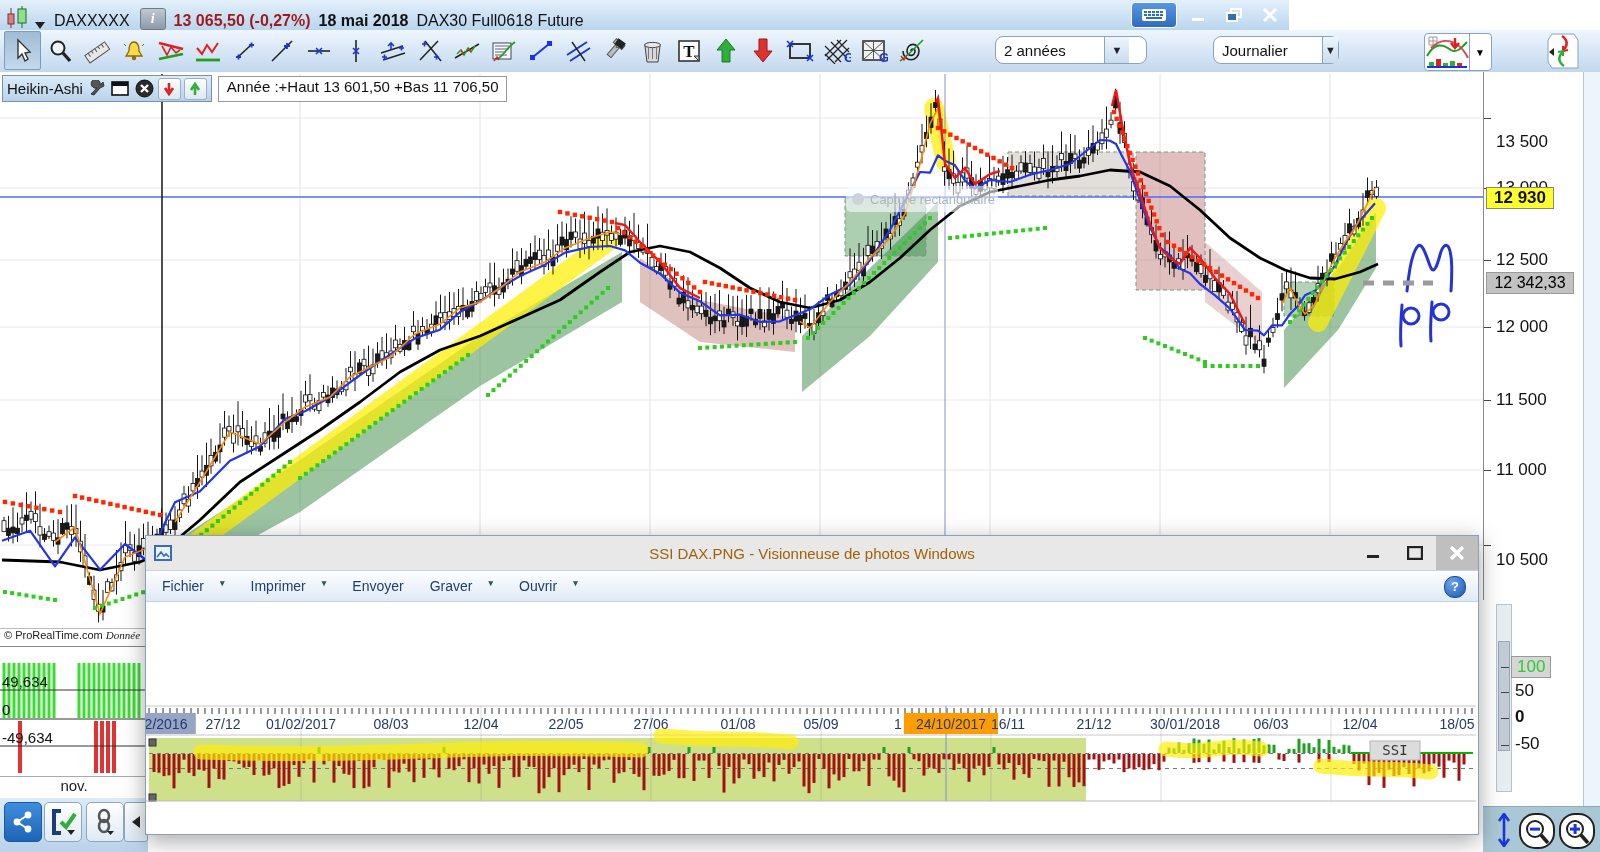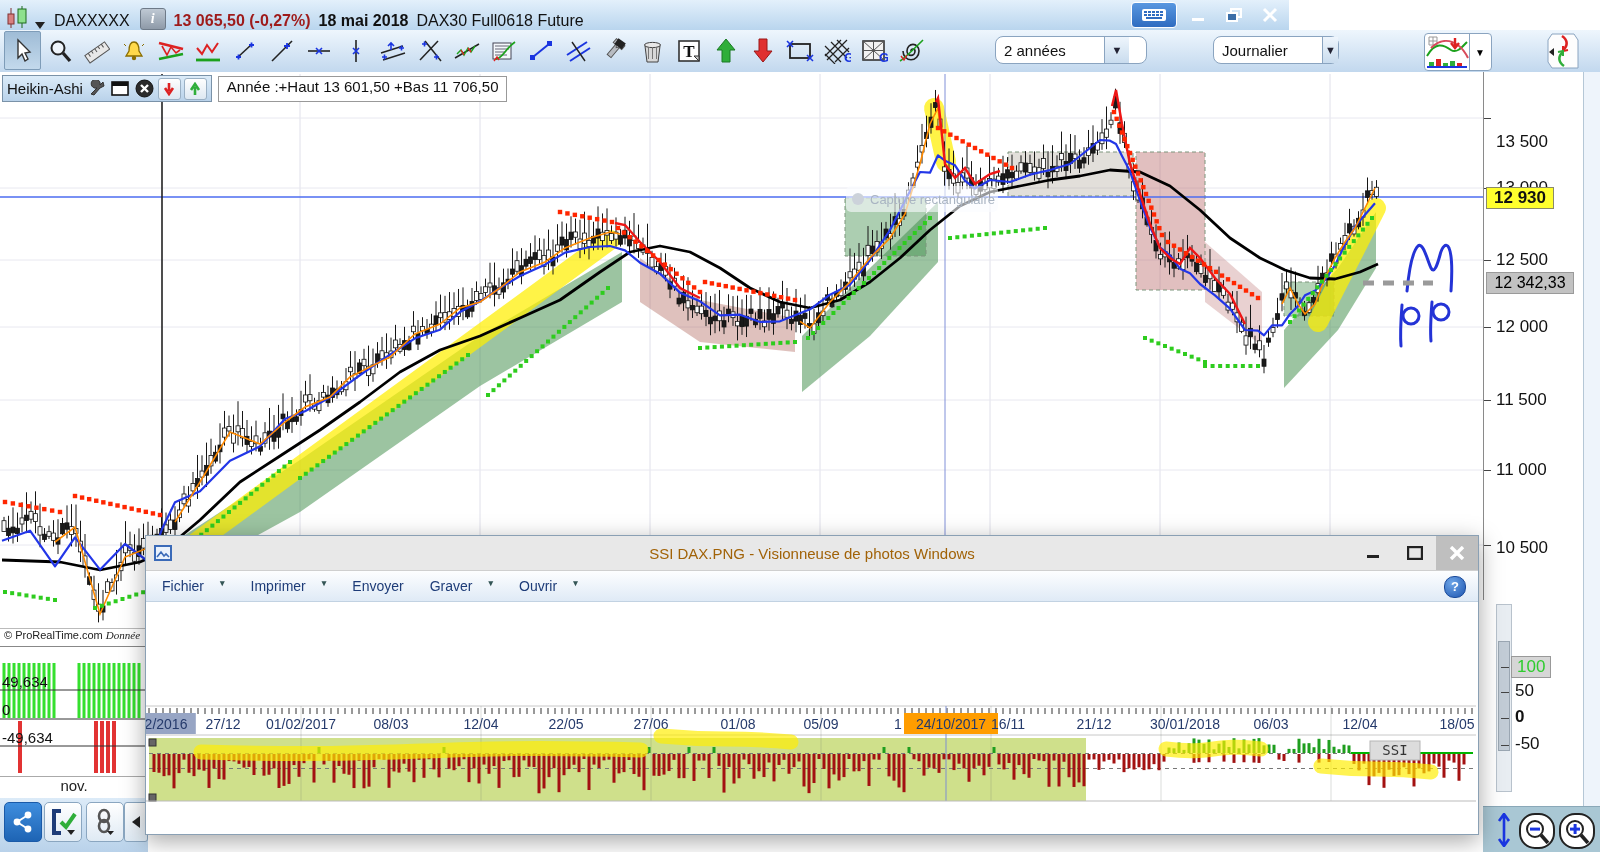--- a/index.html
+++ b/index.html
@@ -1347,21 +1347,21 @@
     <div class="ytick" style="top: 106px;">13 000</div>
     <div class="ymark" style="top: 188px;"></div>
     <div class="ytick" style="top: 178px;">12 500</div>
     <div class="ymark" style="top: 255px;"></div>
     <div class="ytick" style="top: 245px;">12 000</div>
     <div class="ymark" style="top: 328px;"></div>
     <div class="ytick" style="top: 318px; text-align: center;">11 500</div>
     <div class="ymark" style="top: 398px;"></div>
     <div class="ytick" style="top: 388px;">11 000</div>
     <div class="ymark" style="top: 473px;"></div>
-    <div class="ytick" style="top: 466px;">10 500</div>
+    <div class="ytick" style="top: 478px;">10 500</div>
     <div id="ycur" style="top: 115px;">12 930</div>
     <div id="ylast" style="top: 200px;">12 342,33</div>
   </div>
 
 <div id="copyr" class="abs">
   <span>© ProRealTime.com</span> <i>Donnée</i>
 </div>
 <svg id="lp" class="abs" width="148" height="130">
     <rect x="2.5" y="16" width="3" height="55" fill="#35e02e"></rect>
     <rect x="7.5" y="16" width="3" height="55" fill="#35e02e"></rect>

